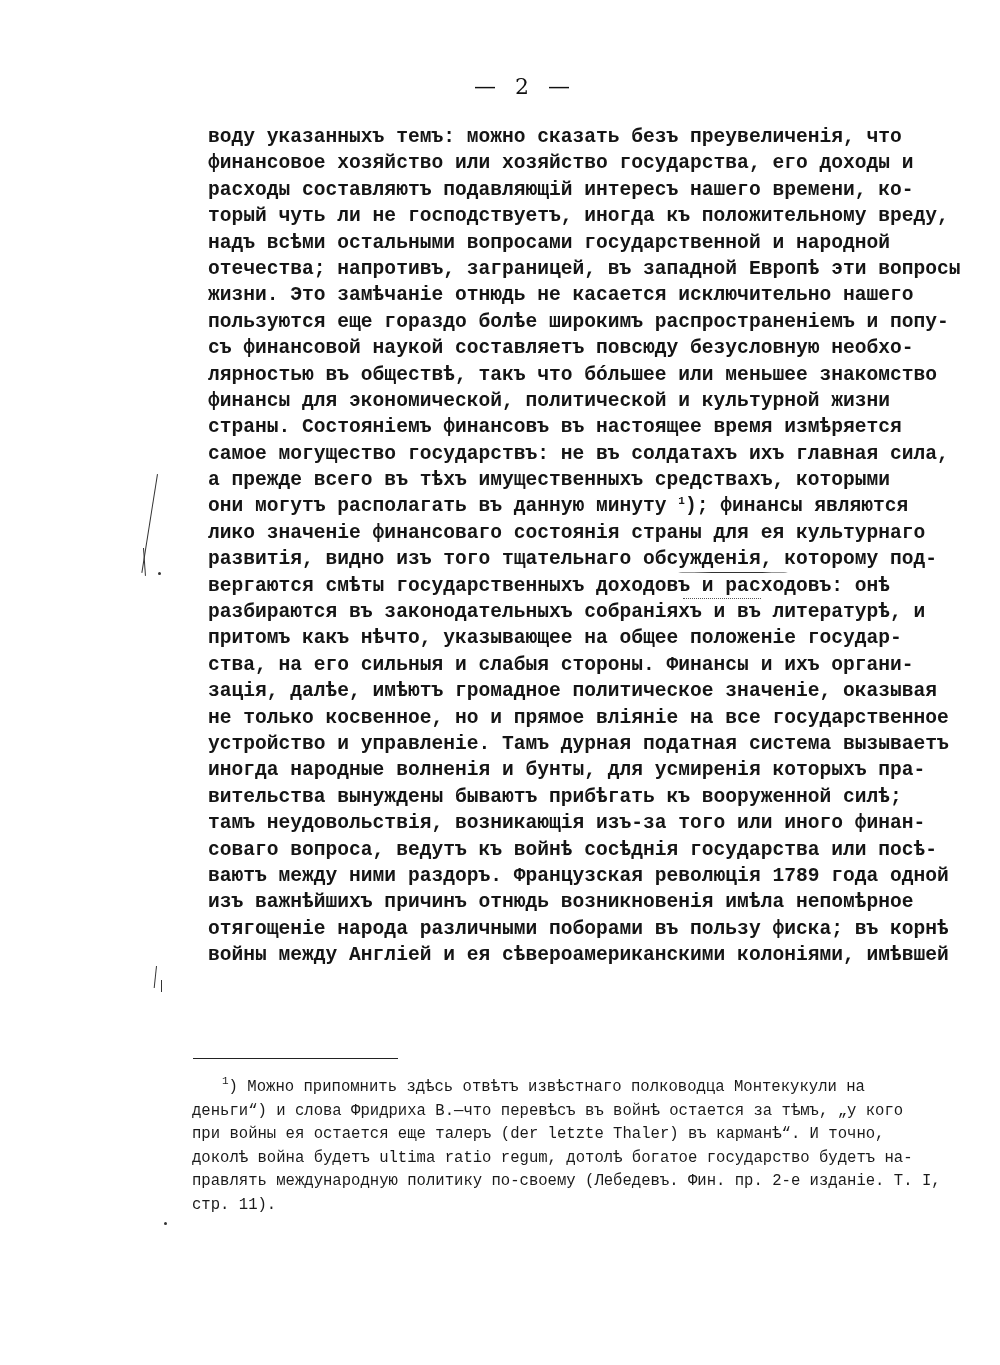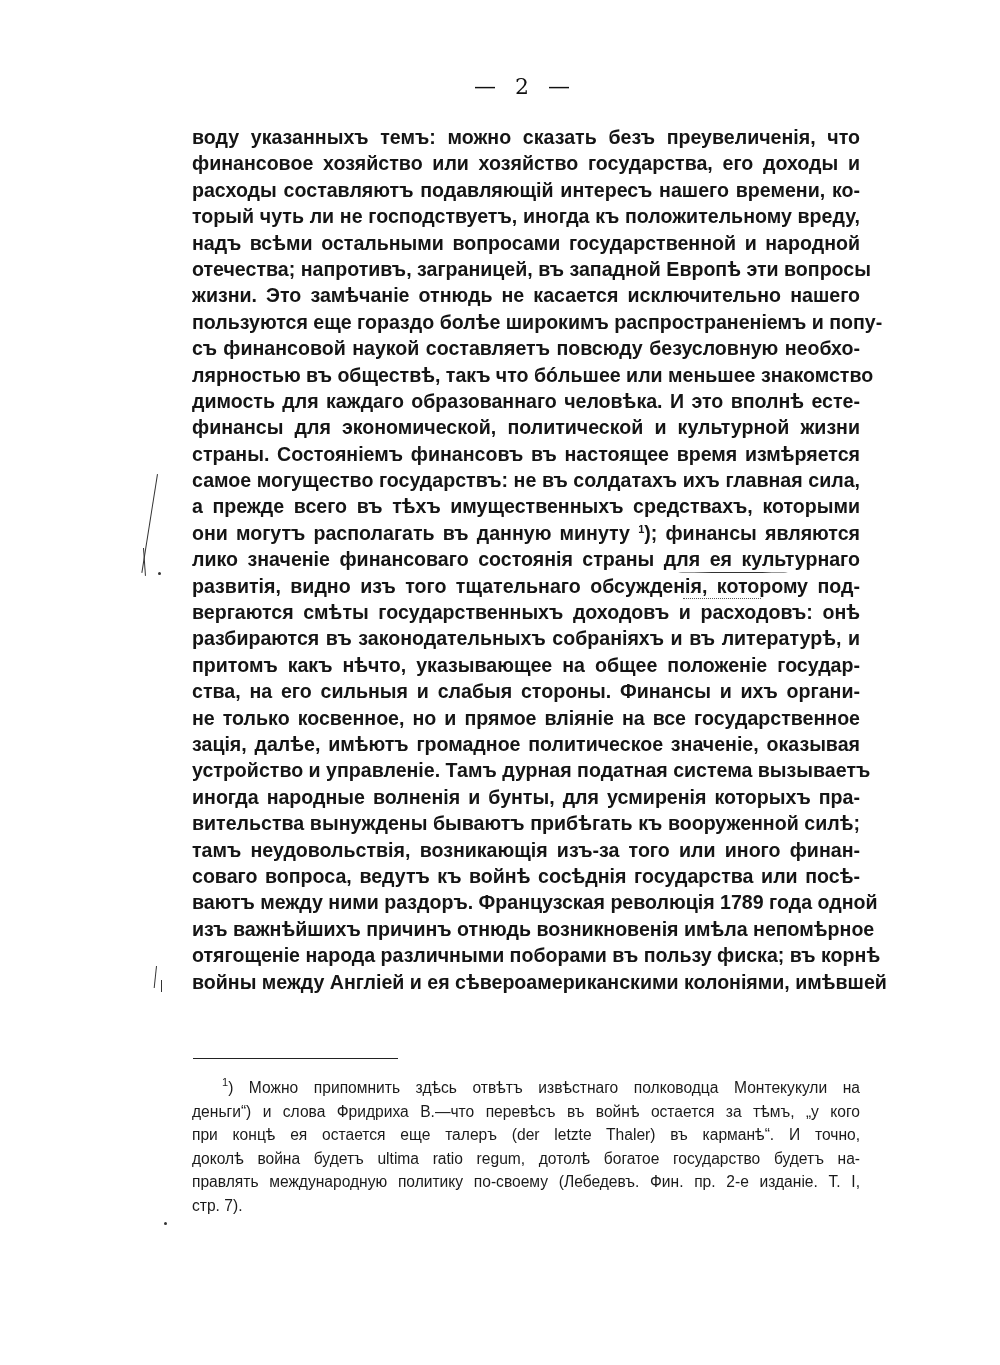--- a/index.html
+++ b/index.html
@@ -20,24 +20,24 @@
       top: 74px;
       left: 0;
       width: 1050px;
       text-align: center;
       font-size: 22px;
       letter-spacing: 6px;
       color: #111;
     }
     .body-text {
       position: absolute;
-      left: 192px;
+      left: 208px;
       top: 124px;
       width: 668px;
-      font-family: Liberation Sans, sans-serif;
+      font-family: Liberation Mono, monospace;
       font-size: 19.6px;
       font-weight: bold;
       line-height: 26.4px;
       color: #151515;
     }
     .line {
       display: block;
       text-align: justify;
       text-align-last: justify;
       white-space: nowrap;
@@ -53,21 +53,21 @@
       top: 1058px;
       width: 205px;
       height: 0;
       border-top: 1.5px solid #222;
     }
     .footnotes {
       position: absolute;
       left: 192px;
       top: 1076px;
       width: 668px;
-      font-family: Liberation Sans, sans-serif;
+      font-family: Liberation Mono, monospace;
       font-size: 15.6px;
       line-height: 23.6px;
       color: #1a1a1a;
     }
     .fn-line {
       display: block;
       text-align: justify;
       text-align-last: justify;
       white-space: nowrap;
       height: 23.6px;
@@ -116,34 +116,33 @@
   <span class="line">воду указанныхъ темъ: можно сказать безъ преувеличенія, что</span>
   <span class="line">финансовое хозяйство или хозяйство государства, его доходы и</span>
   <span class="line">расходы составляютъ подавляющій интересъ нашего времени, ко-</span>
   <span class="line">торый чуть ли не господствуетъ, иногда къ положительному вреду,</span>
   <span class="line">надъ всѣми остальными вопросами государственной и народной</span>
   <span class="line">отечества; напротивъ, заграницей, въ западной Европѣ эти вопросы</span>
   <span class="line">жизни. Это замѣчаніе отнюдь не касается исключительно нашего</span>
   <span class="line">пользуются еще гораздо болѣе широкимъ распространеніемъ и попу-</span>
   <span class="line">съ финансовой наукой составляетъ повсюду безусловную необхо-</span>
   <span class="line">лярностью въ обществѣ, такъ что бóльшее или меньшее знакомство</span>
-  <span class="line">димость для каждаго образованнаго человѣка. И это вполнѣ есте-</span>
   <span class="line">финансы для экономической, политической и культурной жизни</span>
   <span class="line">страны. Состояніемъ финансовъ въ настоящее время измѣряется</span>
   <span class="line">самое могущество государствъ: не въ солдатахъ ихъ главная сила,</span>
   <span class="line">а прежде всего въ тѣхъ имущественныхъ средствахъ, которыми</span>
   <span class="line"><span>они могутъ располагать въ данную минуту</span> <sup class="fnref">1</sup><span>); финансы являются</span></span>
   <span class="line">лико значеніе финансоваго состоянія страны для ея культурнаго</span>
   <span class="line">развитія, видно изъ того тщательнаго обсужденія, которому под-</span>
   <span class="line">вергаются смѣты государственныхъ доходовъ и расходовъ: онѣ</span>
   <span class="line">разбираются въ законодательныхъ собраніяхъ и въ литературѣ, и</span>
   <span class="line">притомъ какъ нѣчто, указывающее на общее положеніе государ-</span>
   <span class="line">ства, на его сильныя и слабыя стороны. Финансы и ихъ органи-</span>
+  <span class="line">зація, далѣе, имѣютъ громадное политическое значеніе, оказывая</span>
   <span class="line">не только косвенное, но и прямое вліяніе на все государственное</span>
-  <span class="line">зація, далѣе, имѣютъ громадное политическое значеніе, оказывая</span>
   <span class="line">устройство и управленіе. Тамъ дурная податная система вызываетъ</span>
   <span class="line">иногда народные волненія и бунты, для усмиренія которыхъ пра-</span>
   <span class="line">вительства вынуждены бываютъ прибѣгать къ вооруженной силѣ;</span>
   <span class="line">тамъ неудовольствія, возникающія изъ-за того или иного финан-</span>
   <span class="line">соваго вопроса, ведутъ къ войнѣ сосѣднія государства или посѣ-</span>
   <span class="line">ваютъ между ними раздоръ. Французская революція 1789 года одной</span>
   <span class="line">изъ важнѣйшихъ причинъ отнюдь возникновенія имѣла непомѣрное</span>
   <span class="line">отягощеніе народа различными поборами въ пользу фиска; въ корнѣ</span>
   <span class="line last">войны между Англіей и ея сѣвероамериканскими колоніями, имѣвшей</span>
 </div>
@@ -154,18 +153,18 @@
 <div class="pencil-underline" style="left:678px; top:572px; width:110px;"></div>
 <div class="dotted-underline" style="left:683px; top:598px; width:78px;"></div>
 <div class="margin-mark" style="left:156px; top:966px; height:22px; transform:rotate(6deg);"></div>
 <div class="margin-mark" style="left:161px; top:980px; height:12px;"></div>
 
 <div class="footnote-rule"></div>
 
 <div class="footnotes">
   <span class="fn-line first"><sup class="fnref">1</sup><span>) Можно припомнить здѣсь отвѣтъ извѣстнаго полководца Монтекукули на</span></span>
   <span class="fn-line">деньги“) и слова Фридриха В.—что перевѣсъ въ войнѣ остается за тѣмъ, „у кого</span>
-  <span class="fn-line">при концѣ ея остается еще талеръ (der letzte Thaler) въ карманѣ“. И точно,</span>
+  <span class="fn-line">при войны ея остается еще талеръ (der letzte Thaler) въ карманѣ“. И точно,</span>
   <span class="fn-line">доколѣ война будетъ ultima ratio regum, дотолѣ богатое государство будетъ на-</span>
   <span class="fn-line">правлять международную политику по-своему (Лебедевъ. Фин. пр. 2-е изданіе. Т. I,</span>
-  <span class="fn-line end">стр. 7).</span>
+  <span class="fn-line end">стр. 11).</span>
 </div>
 <div class="margin-dot" style="left:164px; top:1222px;"></div>
 
 </body></html>

